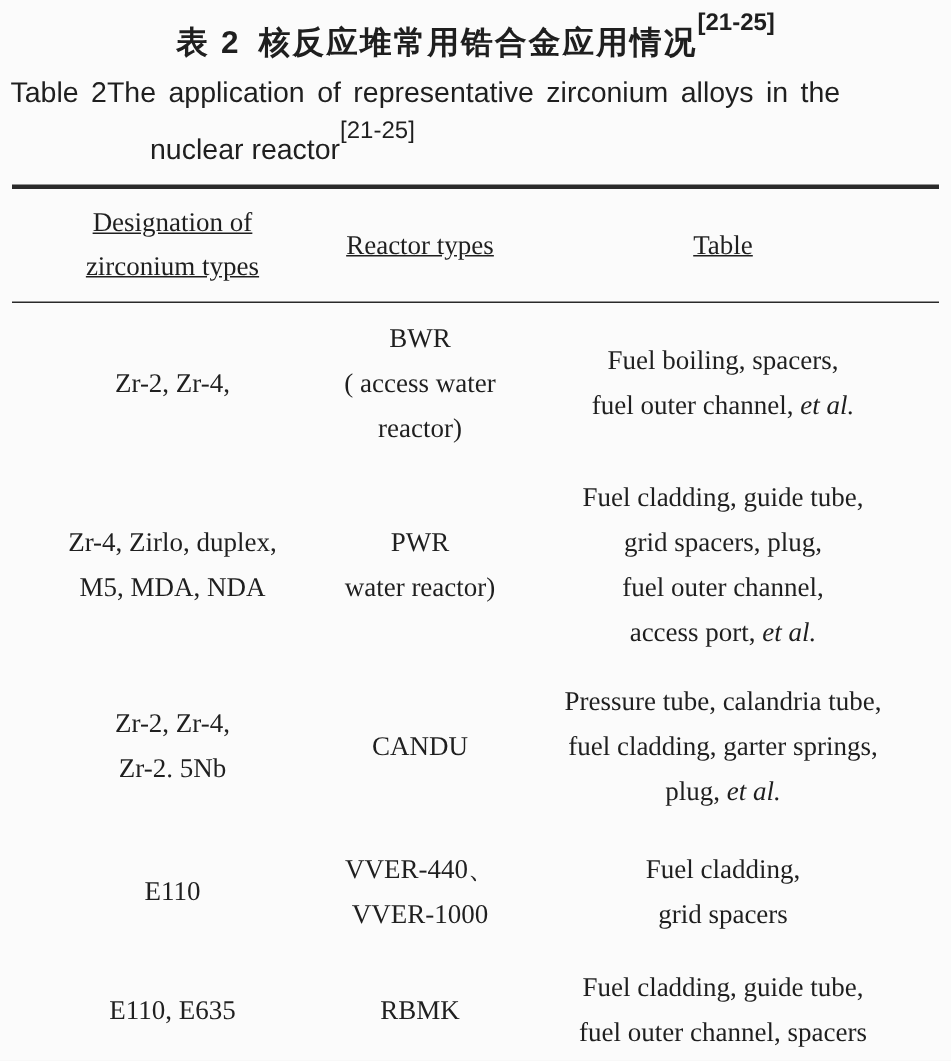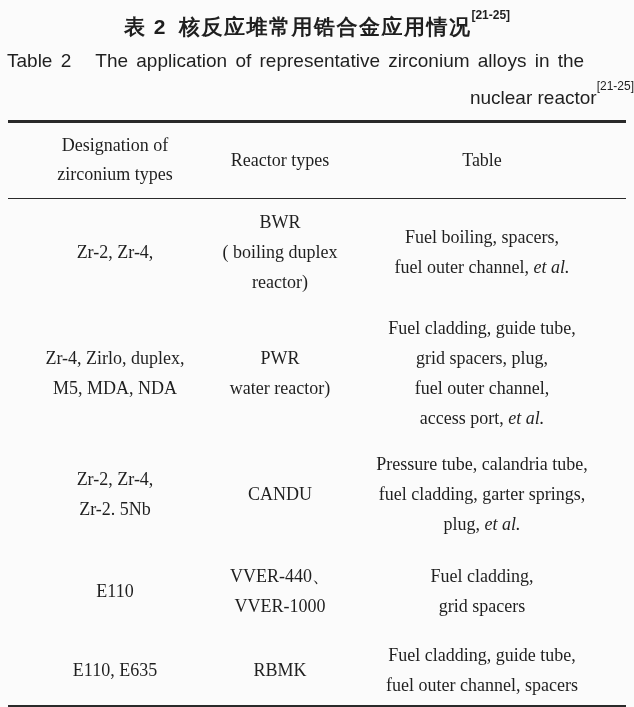--- a/index.html
+++ b/index.html
@@ -20,56 +20,56 @@
     padding-top: 9px;
     text-align: center;
     font-family: "Liberation Sans", sans-serif;
     font-weight: bold;
     font-size: 21px;
     line-height: 27px;
     letter-spacing: 1.5px;
   }
   .zh-gap { display: inline-block; width: 12px; }
   .sup {
-    font-size: 12px;
+    font-size: 16px;
     letter-spacing: 0;
     position: relative;
     top: -7px;
   }
   .title-en {
     margin-top: 8px;
     padding-left: 7px;
     font-family: "Liberation Sans", sans-serif;
     font-size: 19px;
     line-height: 26px;
     word-spacing: 3px;
     white-space: nowrap;
   }
-  .en-label { margin-right: 24px; }
+  .en-label { margin-right: 0; }
   .title-en2 {
     margin-top: 6px;
     padding-left: 100px;
     font-family: "Liberation Sans", sans-serif;
     font-size: 19px;
     line-height: 26px;
-    text-align: right;
   }
   
   .table {
     margin: 9px 8px 0 8px;
     width: 618px;
     border-top: 3px solid #2a2a2a;
     border-bottom: 3px solid #2a2a2a;
   }
   .thead {
     display: grid;
     grid-template-columns: 214px 116px 288px;
     align-items: center;
     padding: 8px 0 9px 0;
     border-bottom: 1.5px solid #2a2a2a;
+    text-decoration: underline;
   }
   .tbody .trow {
     display: grid;
     grid-template-columns: 214px 116px 288px;
     align-items: center;
     padding: 8px 0;
   }
   .tbody .trow:nth-child(4) { padding: 14px 0; font-family: Liberation Serif, serif; }
   .tbody .trow:nth-child(5) { padding: 5px 0; }
   .cell {
@@ -105,21 +105,21 @@
           <div class="line">Table</div>
         </div>
       </div>
     <div class="tbody">
         <div class="trow">
           <div class="cell">
             <div class="line">Zr-2, Zr-4,</div>
           </div>
           <div class="cell">
             <div class="line">BWR</div>
-            <div class="line">( boiling duplex</div>
+            <div class="line">( access water</div>
             <div class="line">reactor)</div>
           </div>
           <div class="cell">
             <div class="line">Fuel boiling, spacers,</div>
             <div class="line">fuel outer channel, <em>et al.</em></div>
           </div>
         </div>
         <div class="trow">
           <div class="cell">
             <div class="line">Zr-4, Zirlo, duplex,</div>

